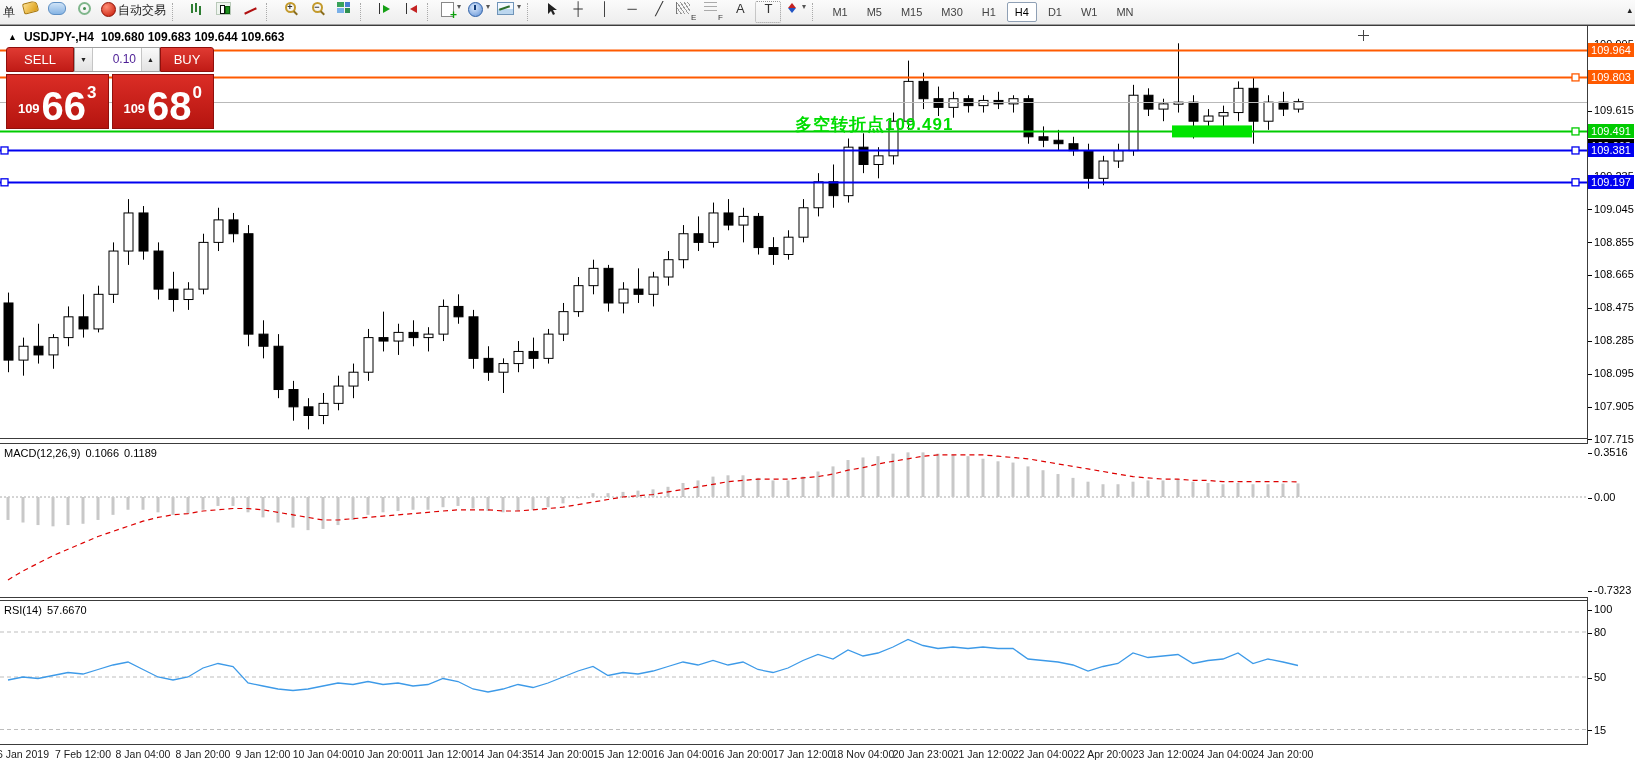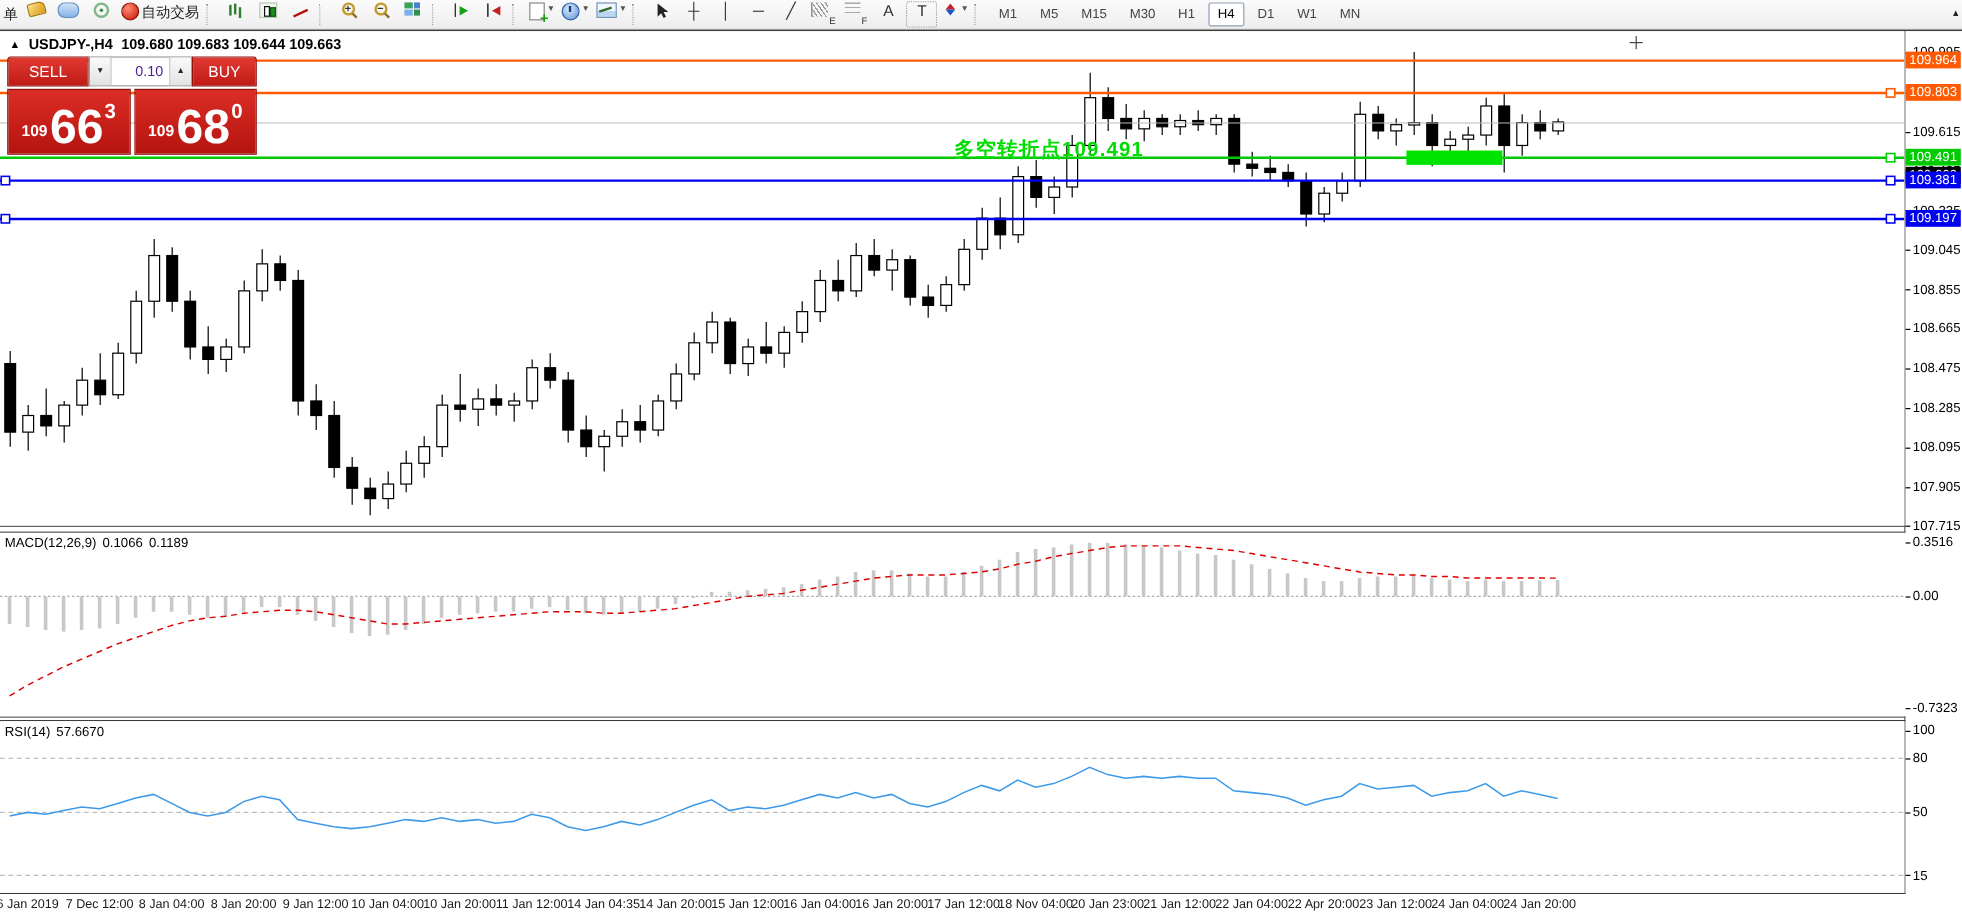--- a/index.html
+++ b/index.html
@@ -543,21 +543,21 @@
       <polyline points="8,79.0 23,76.0 38,77.5 53,74.5 68,71.5 83,73.0 98,68.5 113,64.0 128,61.0 143,68.5 158,76.0 173,79.0 188,76.0 203,67.0 218,62.5 233,65.5 248,82.0 263,85.0 278,88.0 293,89.5 308,88.0 323,85.0 338,82.0 353,83.5 368,80.5 383,83.5 398,82.0 413,85.0 428,83.5 443,77.5 458,80.5 473,88.0 488,91.0 503,88.0 518,83.5 533,86.5 548,82.0 563,76.0 578,70.0 593,65.5 608,74.5 623,71.5 638,73.0 653,70.0 668,65.5 683,61.0 698,64.0 713,59.5 728,64.0 743,61.0 758,68.5 773,71.5 788,67.0 803,59.5 818,53.5 833,58.0 848,49.0 863,55.0 878,52.0 893,46.0 908,38.5 923,44.5 938,47.5 953,46.0 968,47.5 983,46.0 998,47.5 1013,47.5 1028,58.0 1043,59.5 1058,61.0 1073,64.0 1088,70.0 1103,65.5 1118,62.5 1133,52.0 1148,56.5 1163,55.0 1178,53.5 1193,62.5 1208,59.5 1223,58.0 1238,52.0 1253,62.5 1268,58.0 1283,61.0 1298,64.5" fill="none" stroke="#3d9ae8" stroke-width="1.3"></polyline>
     </svg>
   <div class="ind-label">
     <span>RSI(14)</span>
     <span>57.6670</span>
   </div>
 </div>
 
 <div id="time-axis">
     <div class="tlabel" style="left: 23px;">6 Jan 2019</div>
-    <div class="tlabel" style="left: 83px;">7 Dec 12:00</div>
+    <div class="tlabel" style="left: 83px;">7 Feb 12:00</div>
     <div class="tlabel" style="left: 143px;">8 Jan 04:00</div>
     <div class="tlabel" style="left: 203px;">8 Jan 20:00</div>
     <div class="tlabel" style="left: 263px;">9 Jan 12:00</div>
     <div class="tlabel" style="left: 323px;">10 Jan 04:00</div>
     <div class="tlabel" style="left: 383px;">10 Jan 20:00</div>
     <div class="tlabel" style="left: 443px;">11 Jan 12:00</div>
     <div class="tlabel" style="left: 503px;">14 Jan 04:35</div>
     <div class="tlabel" style="left: 563px;">14 Jan 20:00</div>
     <div class="tlabel" style="left: 623px;">15 Jan 12:00</div>
     <div class="tlabel" style="left: 683px;">16 Jan 04:00</div>

